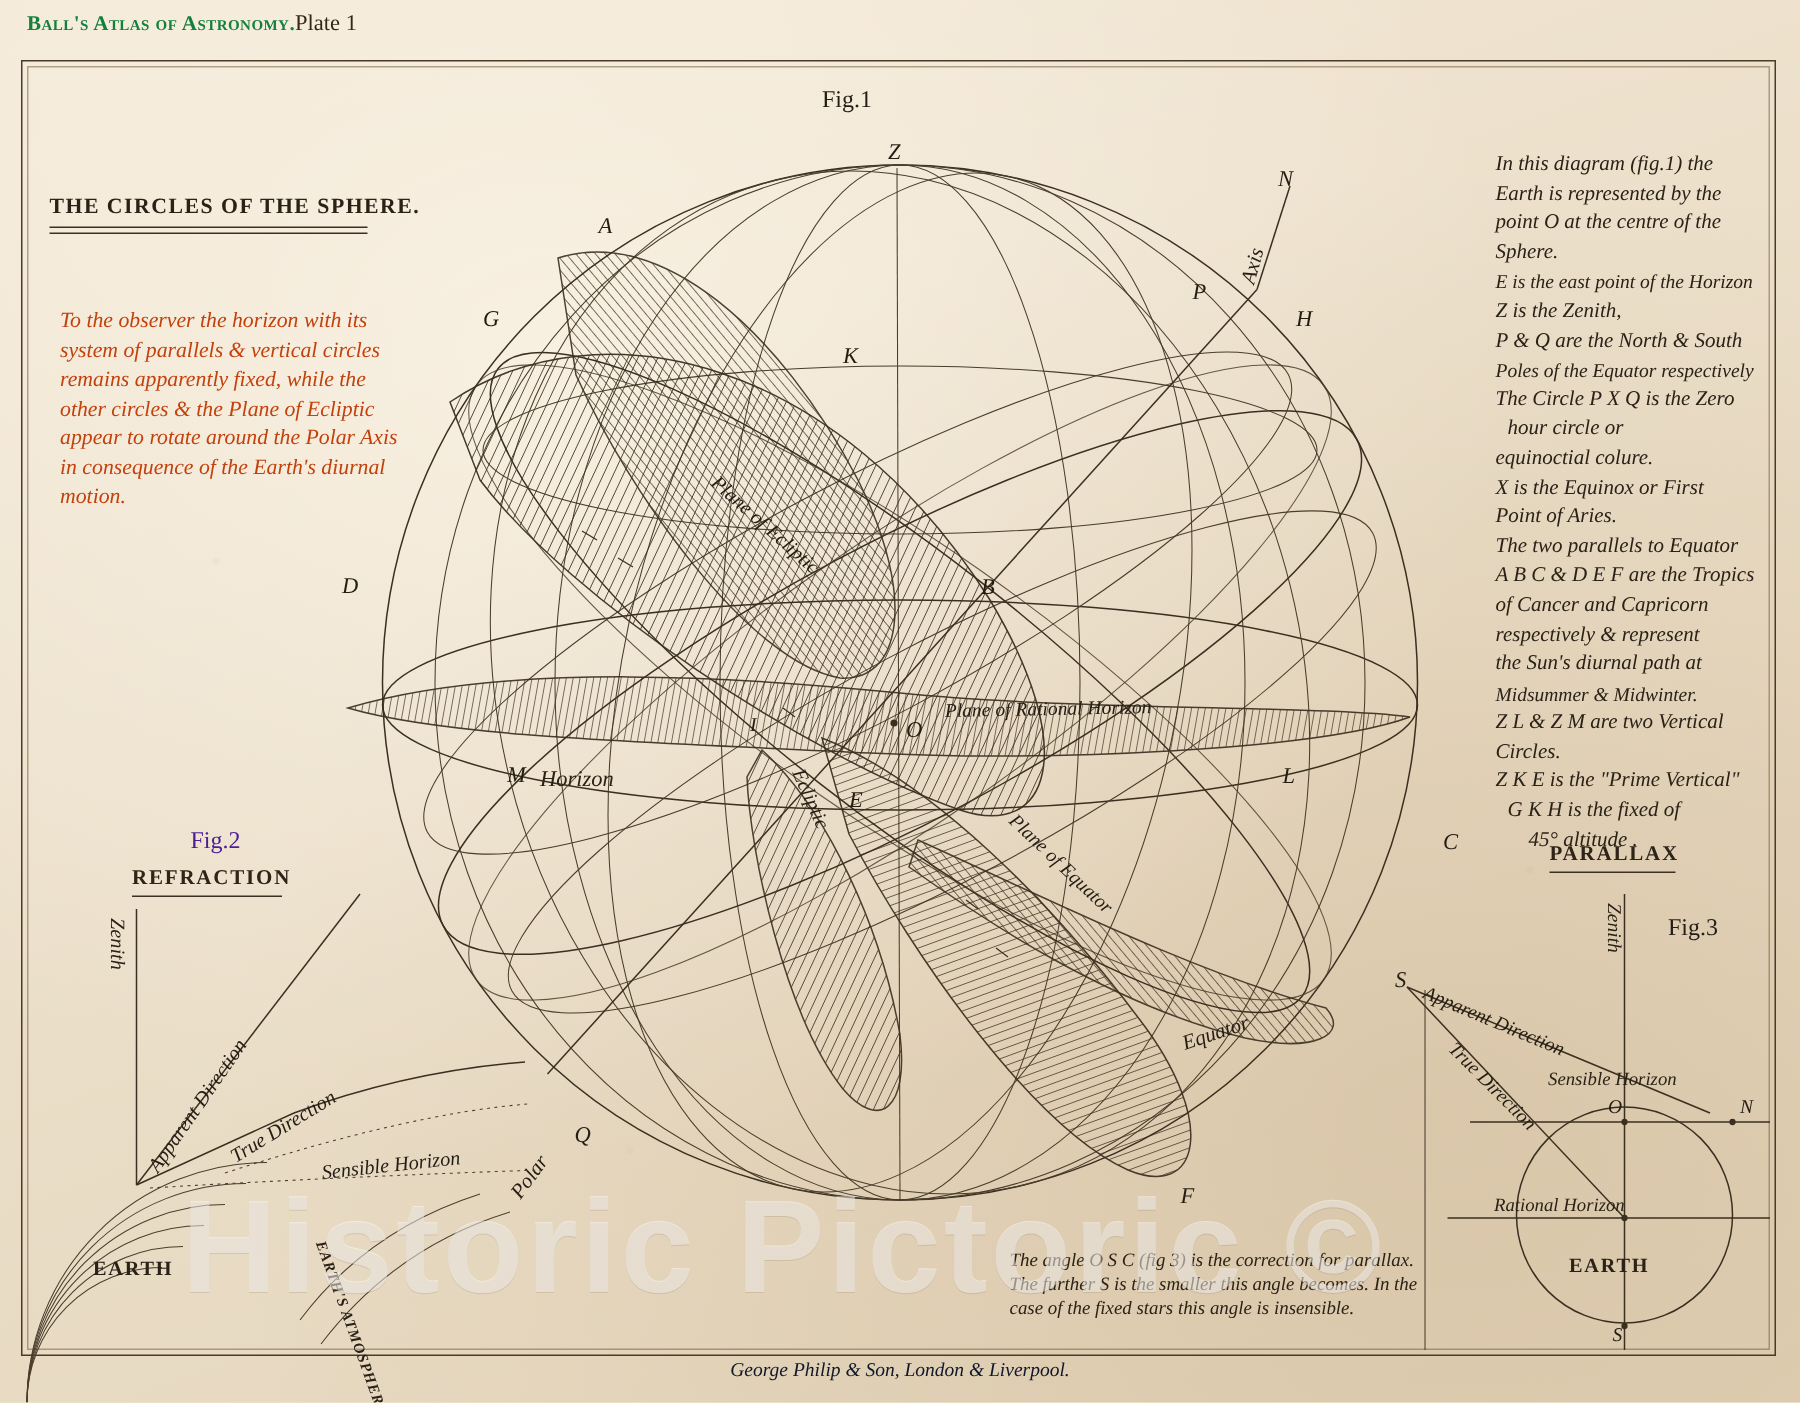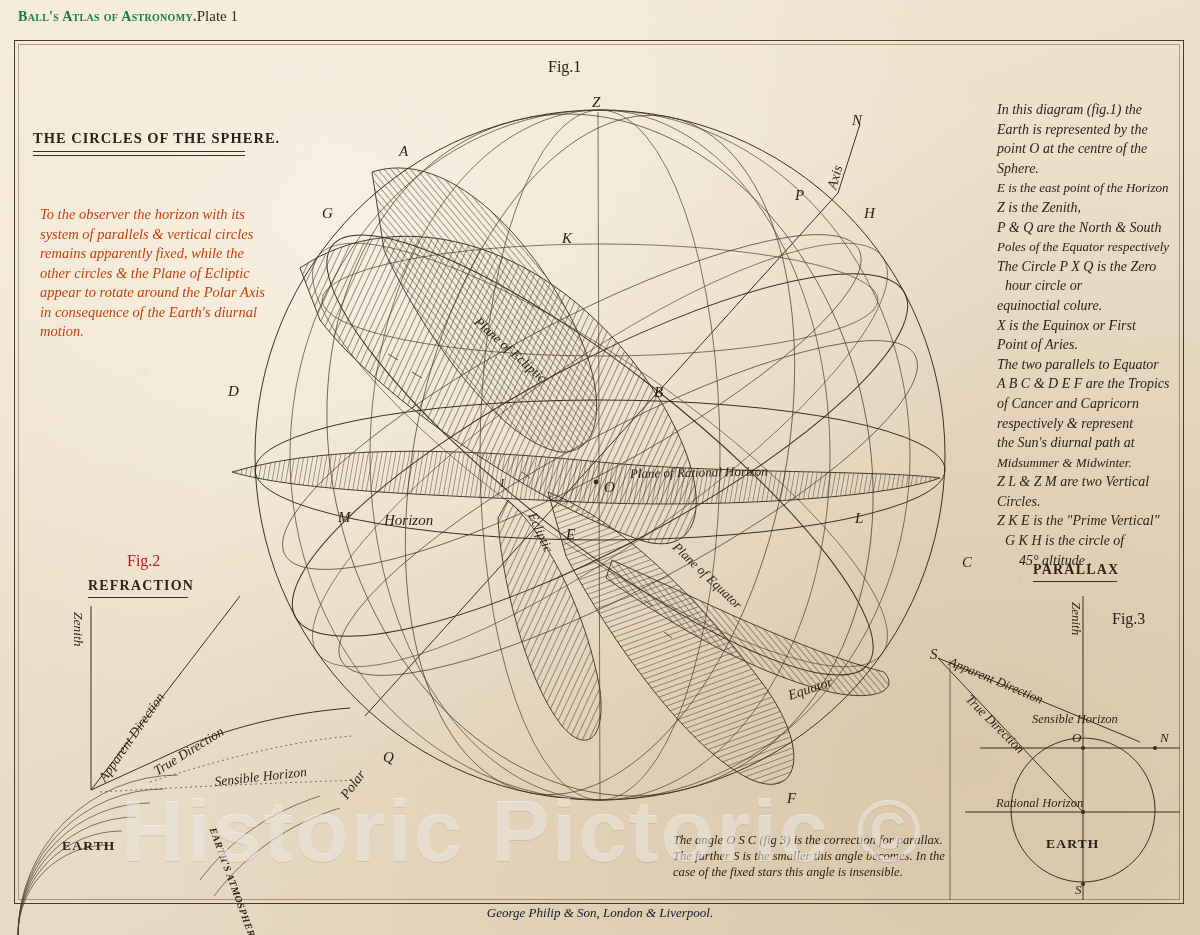--- a/index.html
+++ b/index.html
@@ -72,21 +72,21 @@
 
   
   .right-text{
     position:absolute;left:965px;top:100px;width:205px;
     font-style:italic;font-size:14px;line-height:19.6px;color:#2a2217;
   }
   .right-text div{white-space:nowrap;margin-left:32px;}
 
   
   #fig1-label{position:absolute;left:548px;top:58px;font-size:16px;color:#241d13;}
-  #fig2-label{position:absolute;left:127px;top:552px;font-size:16px;color:#b91c1c;}
+  #fig2-label{position:absolute;left:127px;top:552px;font-size:16px;color:#4c1d95;}
   #fig3-label{position:absolute;left:1112px;top:610px;font-size:16px;color:#241d13;}
   #refraction-label{position:absolute;left:88px;top:578px;font-variant:small-caps;font-weight:700;font-size:14px;letter-spacing:1.2px;}
   #refraction-rule{position:absolute;left:88px;top:597px;width:100px;border-top:1.1px solid #3b3021;}
   #parallax-label{position:absolute;left:1033px;top:562px;font-variant:small-caps;font-weight:700;font-size:14px;letter-spacing:1.2px;}
   #parallax-rule{position:absolute;left:1033px;top:581px;width:84px;border-top:1.1px solid #3b3021;}
 
   .earth-cap{position:absolute;font-variant:small-caps;font-weight:700;font-size:13.5px;letter-spacing:1.2px;color:#2a2217;}
 
   
   .note{
@@ -316,21 +316,21 @@
   <div>Point of Aries.</div>
   <div>The two parallels to Equator</div>
   <div>A B C &amp; D E F are the Tropics</div>
   <div>of Cancer and Capricorn</div>
   <div>respectively &amp; represent</div>
   <div>the Sun's diurnal path at</div>
   <div style="font-size:13px">Midsummer &amp; Midwinter.</div>
   <div>Z L &amp; Z M are two Vertical</div>
   <div>Circles.</div>
   <div>Z K E is the "Prime Vertical"</div>
-  <div style="padding-left:8px">G K H is the circle of</div>
+  <div style="padding-left:8px">G K H is the fixed of</div>
   <div style="padding-left:22px">45° altitude .</div>
 </div>
 
 <div id="fig1-label">Fig.1</div>
 <div id="fig2-label">Fig.2</div>
 <div id="fig3-label">Fig.3</div>
 <div id="refraction-label">REFRACTION</div>
 <div id="refraction-rule"></div>
 <div id="parallax-label">PARALLAX</div>
 <div id="parallax-rule"></div>
@@ -346,21 +346,21 @@
 <span class="letter" style="left:654px;top:384px;">B</span>
 <span class="letter" style="left:500px;top:475px;font-size:13px;">I</span>
 <span class="letter" style="left:604px;top:479px;">O</span>
 <span class="letter" style="left:338px;top:509px;">M</span>
 <span class="letter" style="left:566px;top:526px;">E</span>
 <span class="letter" style="left:855px;top:510px;">L</span>
 <span class="letter" style="left:962px;top:554px;">C</span>
 <span class="letter" style="left:383px;top:749px;">Q</span>
 <span class="letter" style="left:787px;top:790px;">F</span>
 
-<span class="lbl" style="left:360px;top:512px;font-size:15px;margin-left:24px;">Horizon</span>
+<span class="lbl" style="left:360px;top:512px;font-size:15px;">Horizon</span>
 
 <span class="lbl vertical-txt" style="left:70px;top:612px;font-size:13.5px;">Zenith</span>
 <span class="earth-cap" style="left:62px;top:838px;">EARTH</span>
 <span class="lbl" style="left:218px;top:826px;font-size:10px;transform:rotate(70deg);transform-origin:left top;font-weight:700;letter-spacing:.6px;">EARTH'S ATMOSPHERE</span>
 
 <span class="letter" style="left:930px;top:646px;">S</span>
 <span class="lbl vertical-txt" style="left:1068px;top:602px;font-size:13px;">Zenith</span>
 <span class="lbl" style="left:1032px;top:712px;font-size:12.5px;">Sensible  Horizon</span>
 <span class="lbl" style="left:996px;top:796px;font-size:12.5px;">Rational  Horizon</span>
 <span class="letter" style="left:1072px;top:730px;font-size:13px;">O</span>

